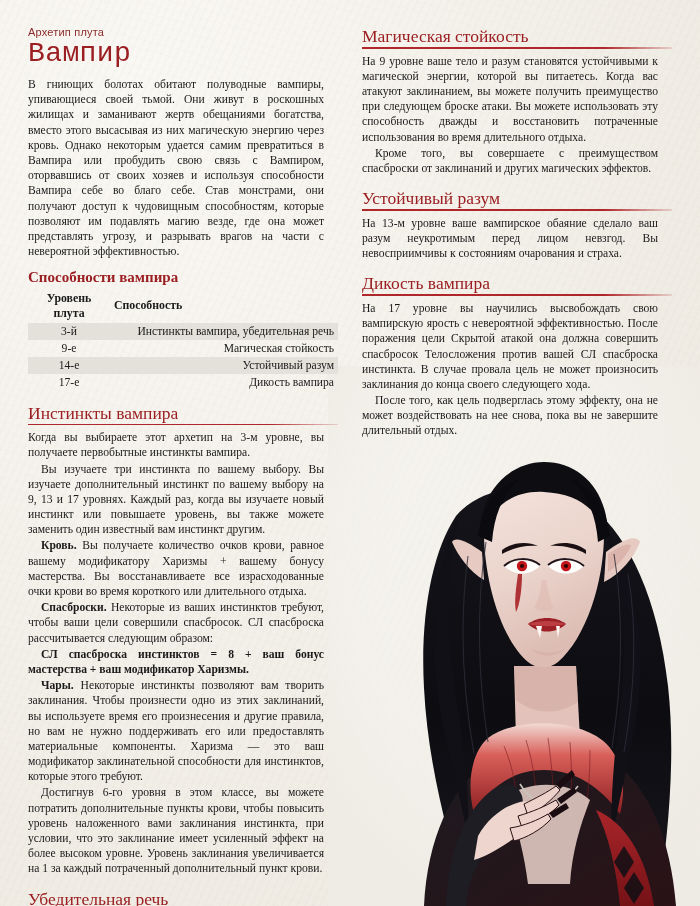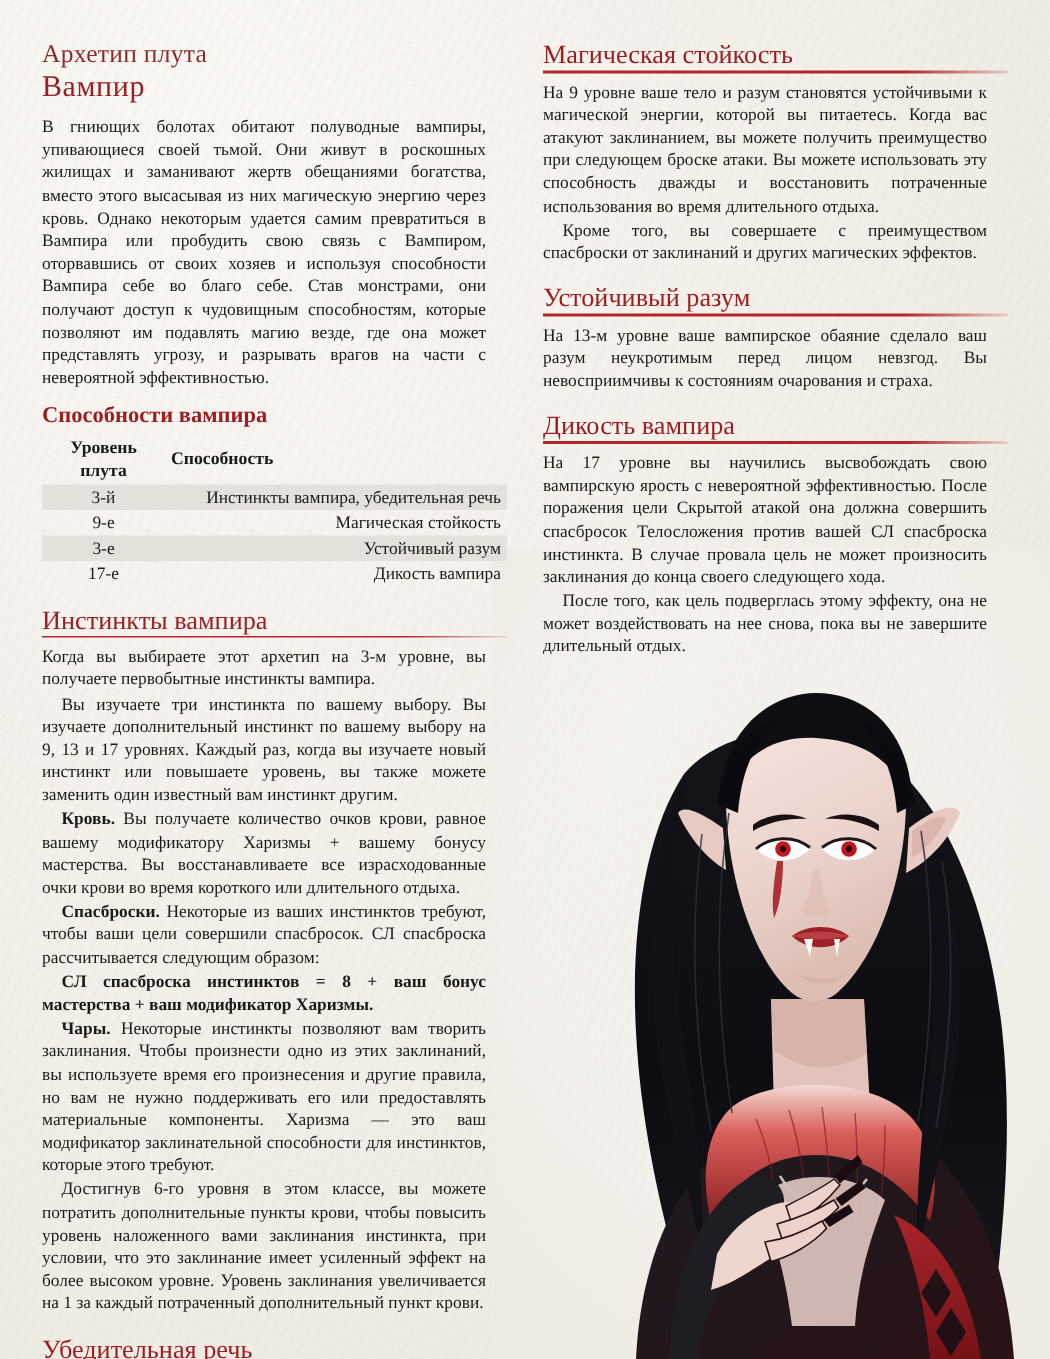--- a/index.html
+++ b/index.html
@@ -37,32 +37,33 @@
     display: flex;
     gap: 24px;
     position: relative;
     z-index: 2;
   }
   .col {
     width: 310px;
   }
   .eyebrow {
     color: #8c2b2b;
-    font-size: 17px;
-    font-family: Liberation Serif, serif;
+    font-size: 11px;
+    font-family: Liberation Sans, sans-serif;
     margin: 0 0 2px 0;
     letter-spacing: 0.2px;
   }
   h1.title {
     color: #9b1f22;
-    font-size: 20px;
+    font-size: 28px;
     font-weight: normal;
     margin: 0 0 9px 0;
     line-height: 1;
     letter-spacing: 0.4px;
+    font-family: Liberation Mono, monospace;
   }
   h2.section {
     color: #9b1f22;
     font-size: 17.5px;
     font-weight: normal;
     margin: 12px 0 1px 0;
     line-height: 1.15;
   }
   h3.sub {
     color: #9b1f22;
@@ -280,21 +281,21 @@
         <tbody>
           <tr class="odd">
             <td class="lvl">3-й</td>
             <td>Инстинкты вампира, убедительная речь</td>
           </tr>
           <tr>
             <td class="lvl">9-е</td>
             <td>Магическая стойкость</td>
           </tr>
           <tr class="odd">
-            <td class="lvl">3-е</td>
+            <td class="lvl">14-е</td>
             <td>Устойчивый разум</td>
           </tr>
           <tr>
             <td class="lvl">17-е</td>
             <td>Дикость вампира</td>
           </tr>
         </tbody>
       </table>
 
       <h2 class="section">Инстинкты вампира</h2>

